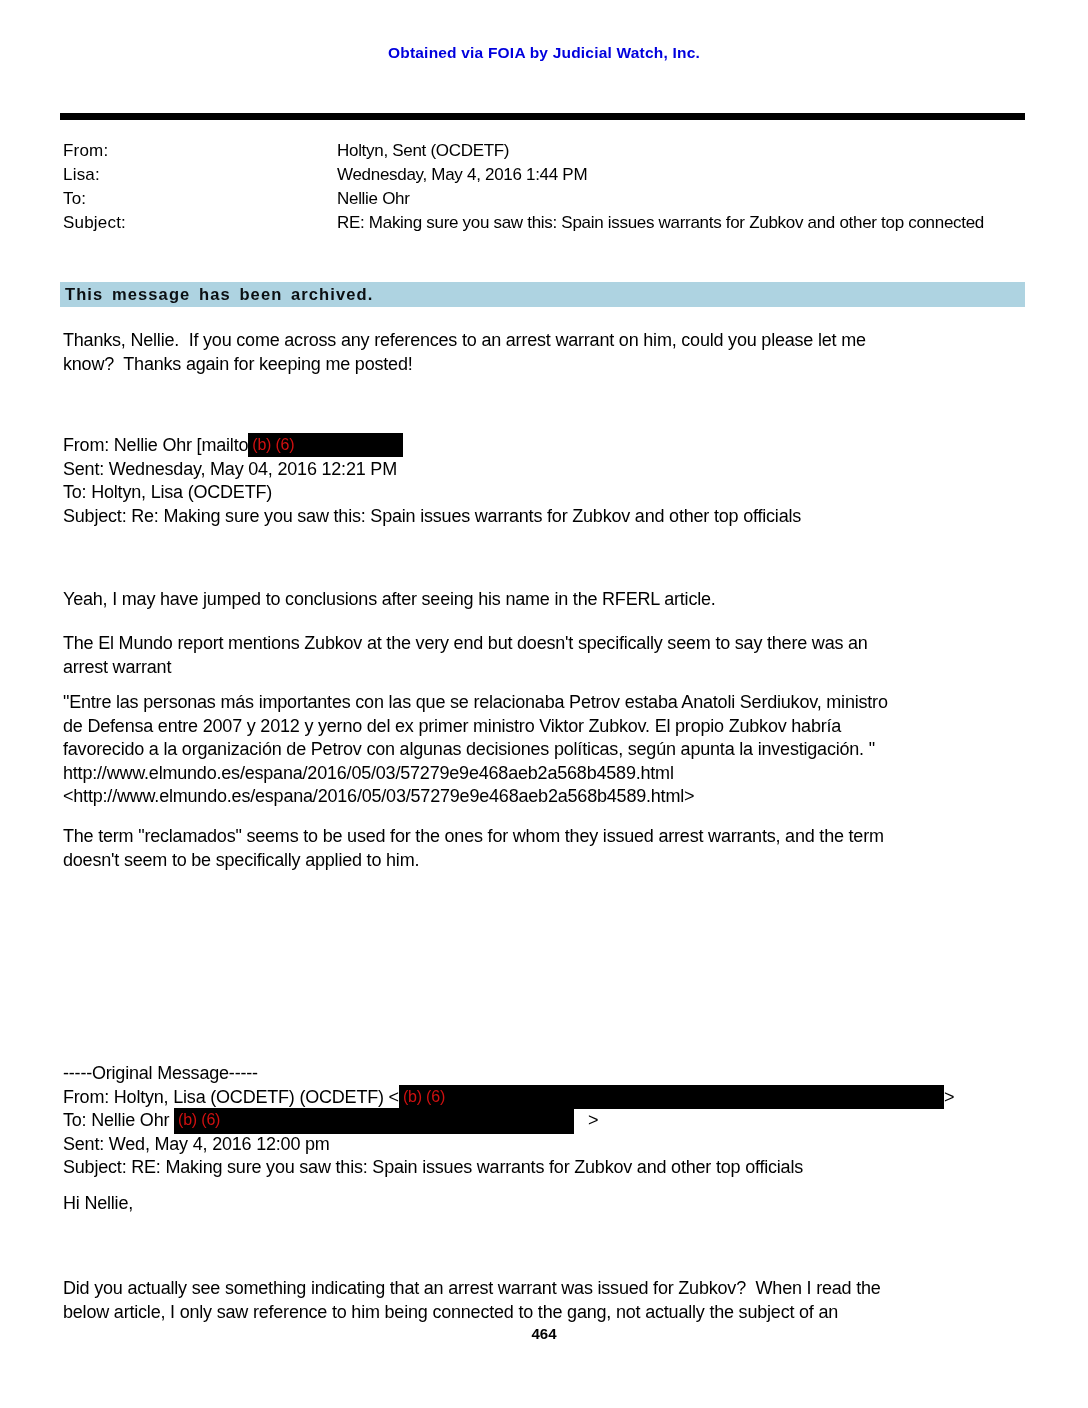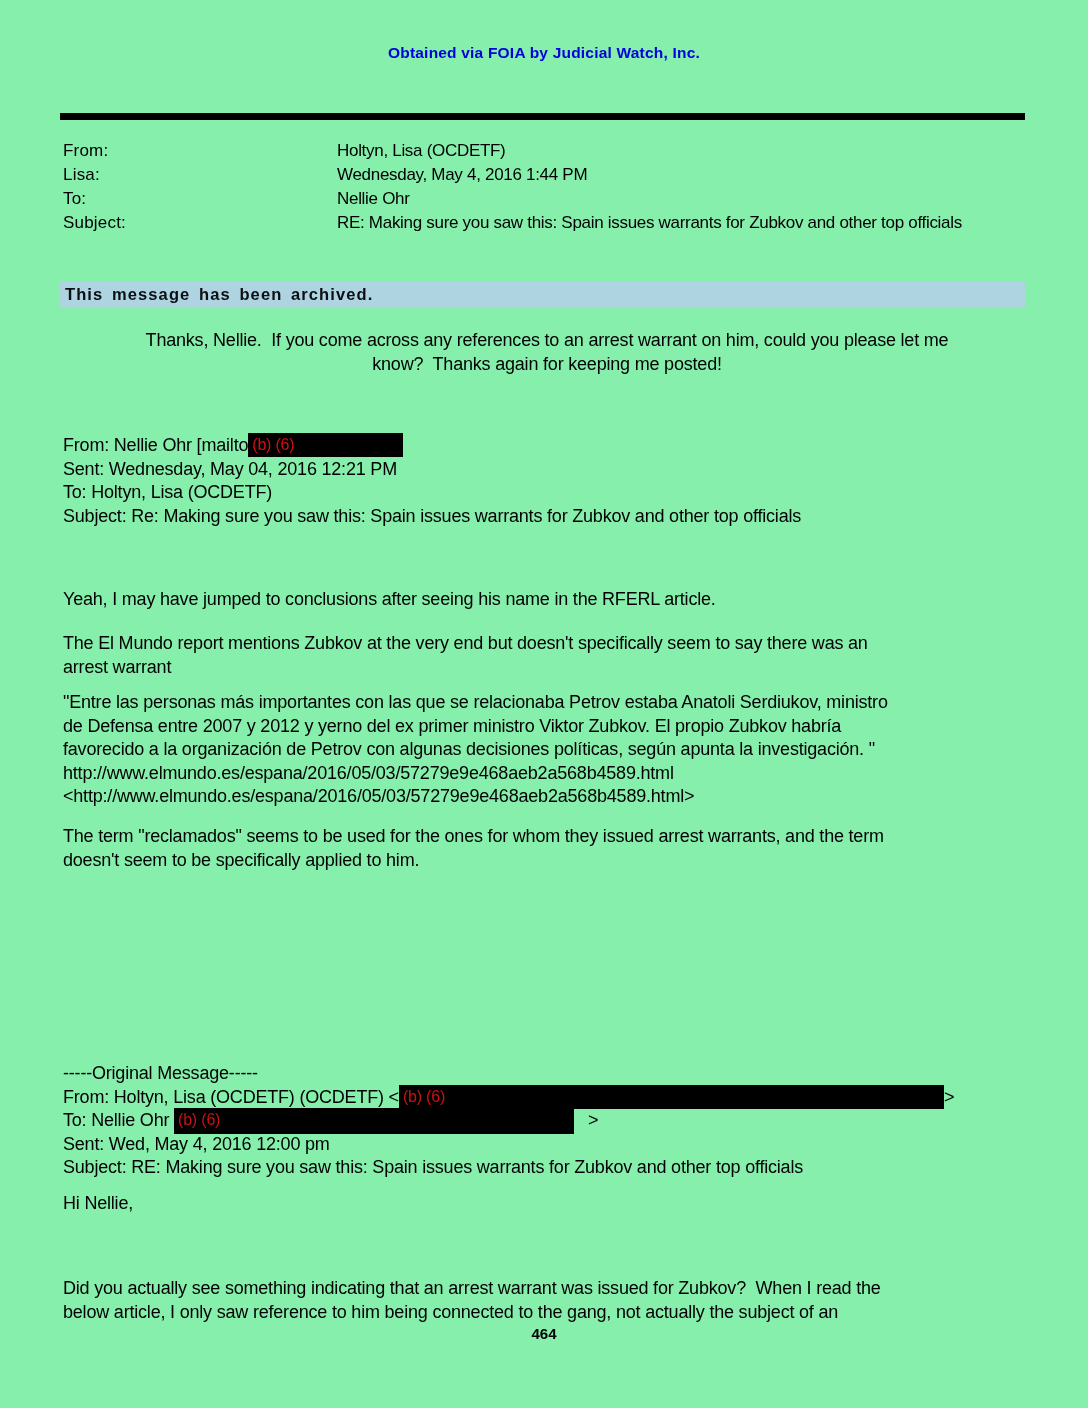--- a/index.html
+++ b/index.html
@@ -1,21 +1,21 @@
 <!DOCTYPE html>
 <html><head>
 <meta charset="utf-8">
 <style>
   * { margin:0; padding:0; box-sizing:border-box; }
   html,body { background:#e8e8e8; }
   body { font-family:"Liberation Sans", sans-serif; }
   .page {
     position:relative;
     width:1088px; height:1408px;
-    background:#86efac;
+    background:#ffffff;
     margin:0 auto;
     overflow:hidden;
     color:#000;
   }
   .foia-notice {
     position:absolute; top:44px; left:0; width:100%;
     text-align:center;
     color:#0000dd;
     font-weight:bold;
     font-size:15.5px;
@@ -85,41 +85,41 @@
 
 <div class="page">
 
   <div class="foia-notice">Obtained via FOIA by Judicial Watch, Inc.</div>
 
   <div class="top-rule"></div>
 
   <div class="email-header">
     <div class="hdr-row">
       <div class="hdr-label">From:</div>
-      <div class="hdr-value">Holtyn, Lisa (OCDETF)</div>
+      <div class="hdr-value">Holtyn, Sent (OCDETF)</div>
     </div>
     <div class="hdr-row">
       <div class="hdr-label">Lisa:</div>
       <div class="hdr-value">Wednesday, May 4, 2016 1:44 PM</div>
     </div>
     <div class="hdr-row">
       <div class="hdr-label">To:</div>
       <div class="hdr-value">Nellie Ohr</div>
     </div>
     <div class="hdr-row">
       <div class="hdr-label">Subject:</div>
-      <div class="hdr-value">RE: Making sure you saw this: Spain issues warrants for Zubkov and other top officials</div>
+      <div class="hdr-value">RE: Making sure you saw this: Spain issues warrants for Zubkov and other top connected</div>
     </div>
   </div>
 
   <div class="archive-banner">
     <span>This message has been archived.</span>
   </div>
 
-  <div class="para" style="top:329px;text-align:center;">Thanks, Nellie.  If you come across any references to an arrest warrant on him, could you please let me
+  <div class="para" style="top:329px;">Thanks, Nellie.  If you come across any references to an arrest warrant on him, could you please let me
 know?  Thanks again for keeping me posted!</div>
 
   <div class="line-block" style="top:434px;">
     <div class="hline">
       <span>From: Nellie Ohr [mailto</span><span class="redact" style="width:155px;"><span class="rlabel">(b) (6)</span></span>
     </div>
     <div class="hline">
       <span>Sent: Wednesday, May 04, 2016 12:21 PM</span>
     </div>
     <div class="hline">

